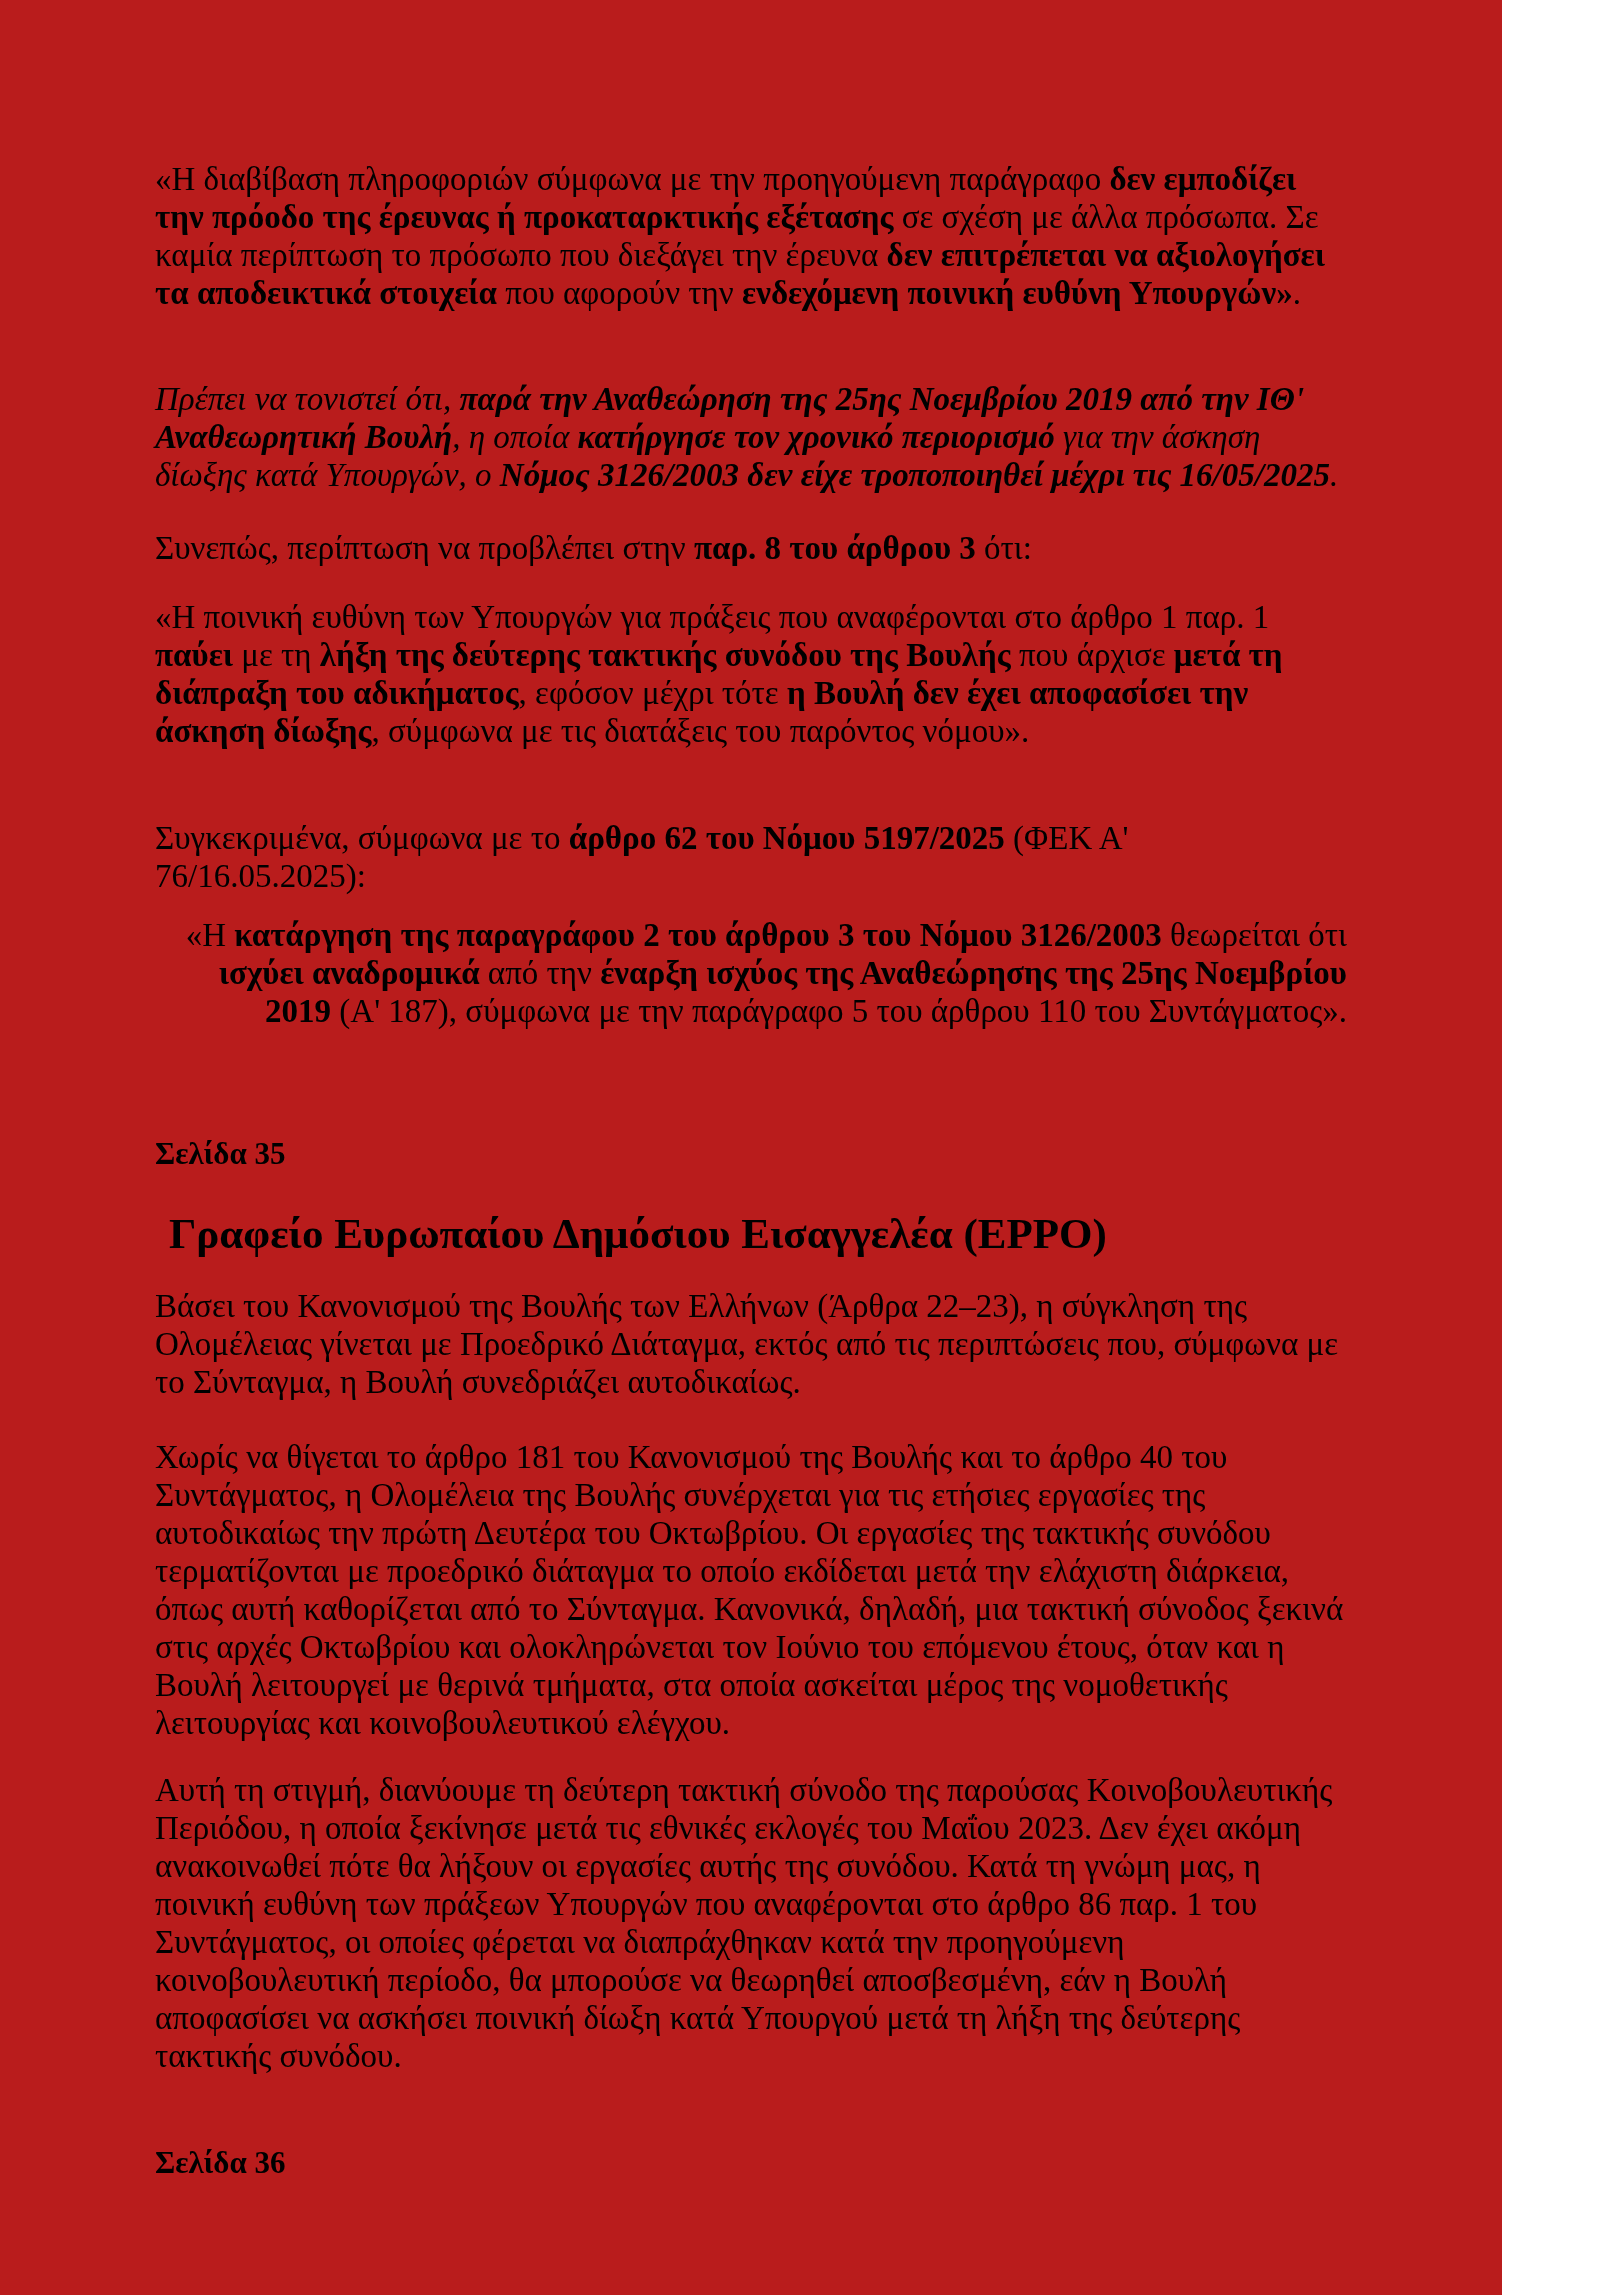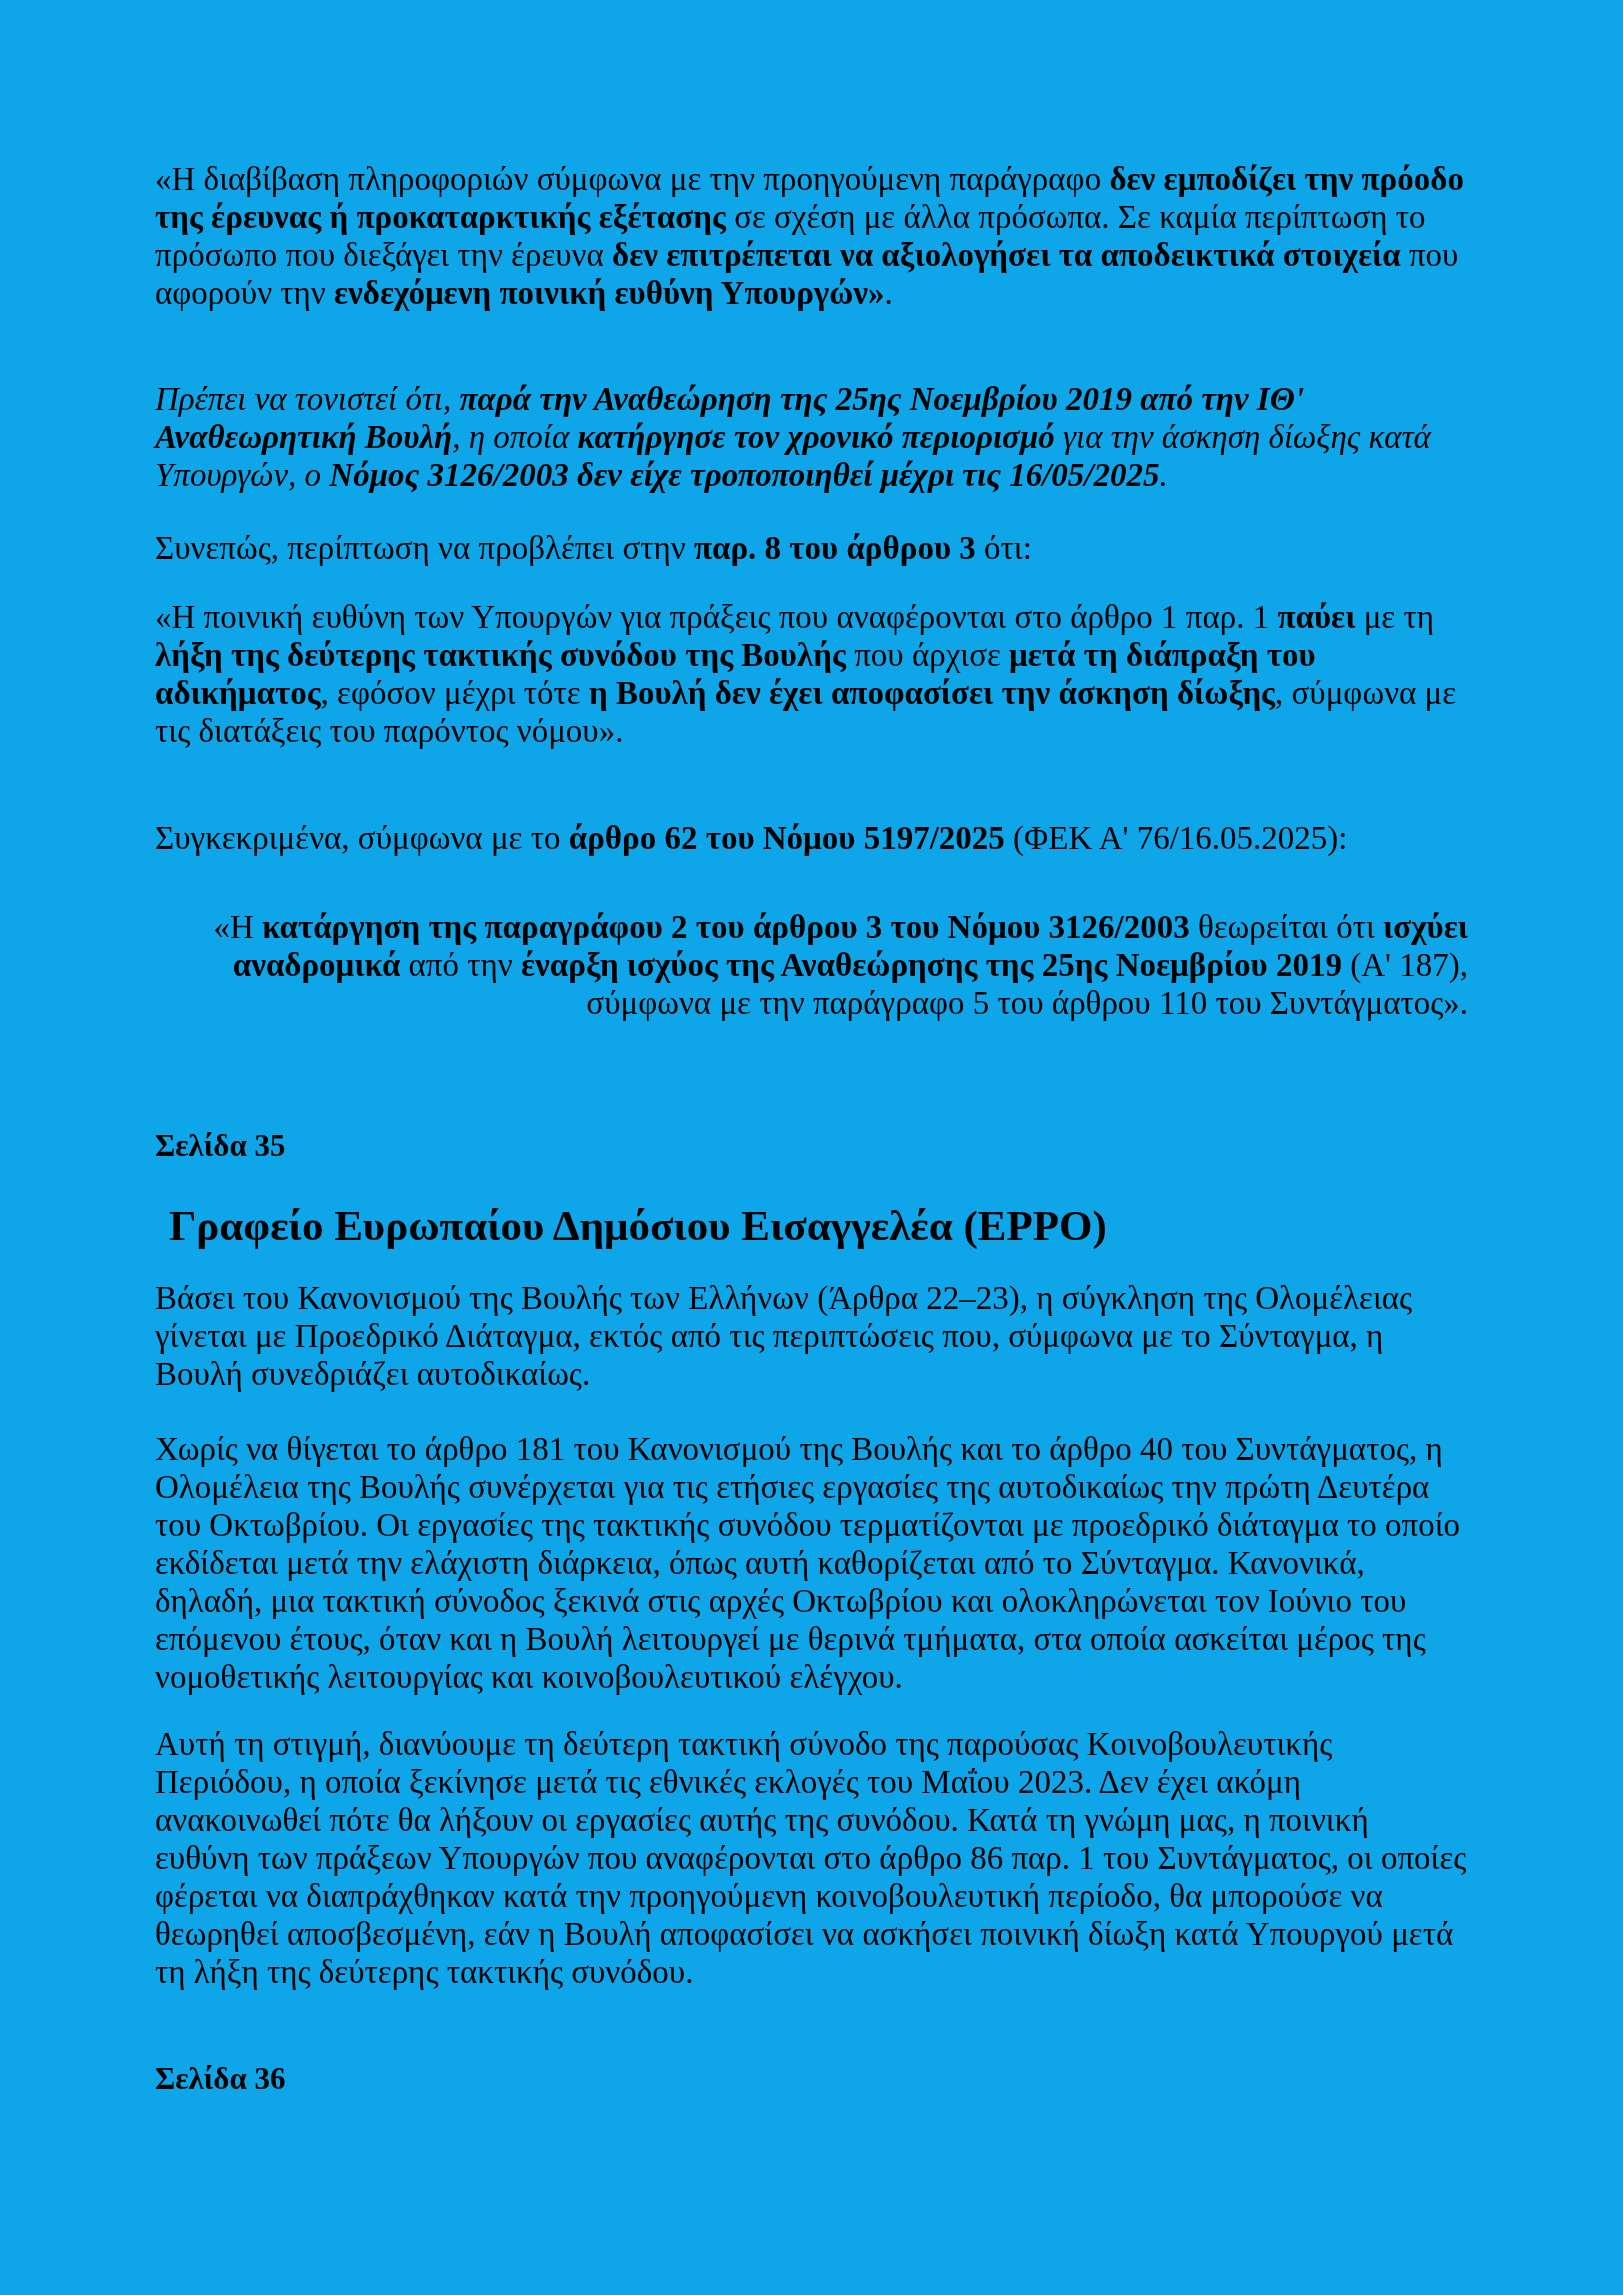--- a/index.html
+++ b/index.html
@@ -5,24 +5,24 @@
   html, body { margin: 0; padding: 0; background: #ffffff; }
   body {
     width: 1623px;
     height: 2295px;
     overflow: hidden;
     color: #000000;
     font-family: "Liberation Serif", "DejaVu Serif", serif;
   }
   .page {
     box-sizing: border-box;
-    width: 1623px;
+    width: 1502px;
     height: 2295px;
     padding: 160px 155px 17px 155px;
-    background: #0ea5e9;
+    background: #b91c1c;
   }
   .para {
     margin: 0;
     font-size: 33px;
     line-height: 38px;
     text-align: left;
     word-spacing: normal;
   }
   .b { font-weight: 700; }
   .h-page {
@@ -34,21 +34,21 @@
   .h-sub {
     margin: 14px;
     font-size: 43px;
     line-height: 41px;
     font-weight: 700;
   }
   .mb-p1   { margin-bottom: 68px; }
   .mb-p2   { margin-bottom: 35px; font-style: italic;  }
   .mb-p3   { margin-bottom: 31px;  }
   .mb-p4   { margin-bottom: 69px; }
-  .mb-p5   { margin-bottom: 51px;  }
+  .mb-p5   { margin-bottom: 21px;  }
   .mb-p6   { margin-bottom: 100px; text-align: right; }
   .mb-h35  { margin-bottom: 36px;  }
   .mb-eppo { margin-bottom: 33px;  }
   .mb-p7   { margin-bottom: 37px;  }
   .mb-p8   { margin-bottom: 29px; font-family: Liberation Serif, serif;  }
   .mb-p9   { margin-bottom: 64px;  }
 </style>
 </head>
 <body>
 

